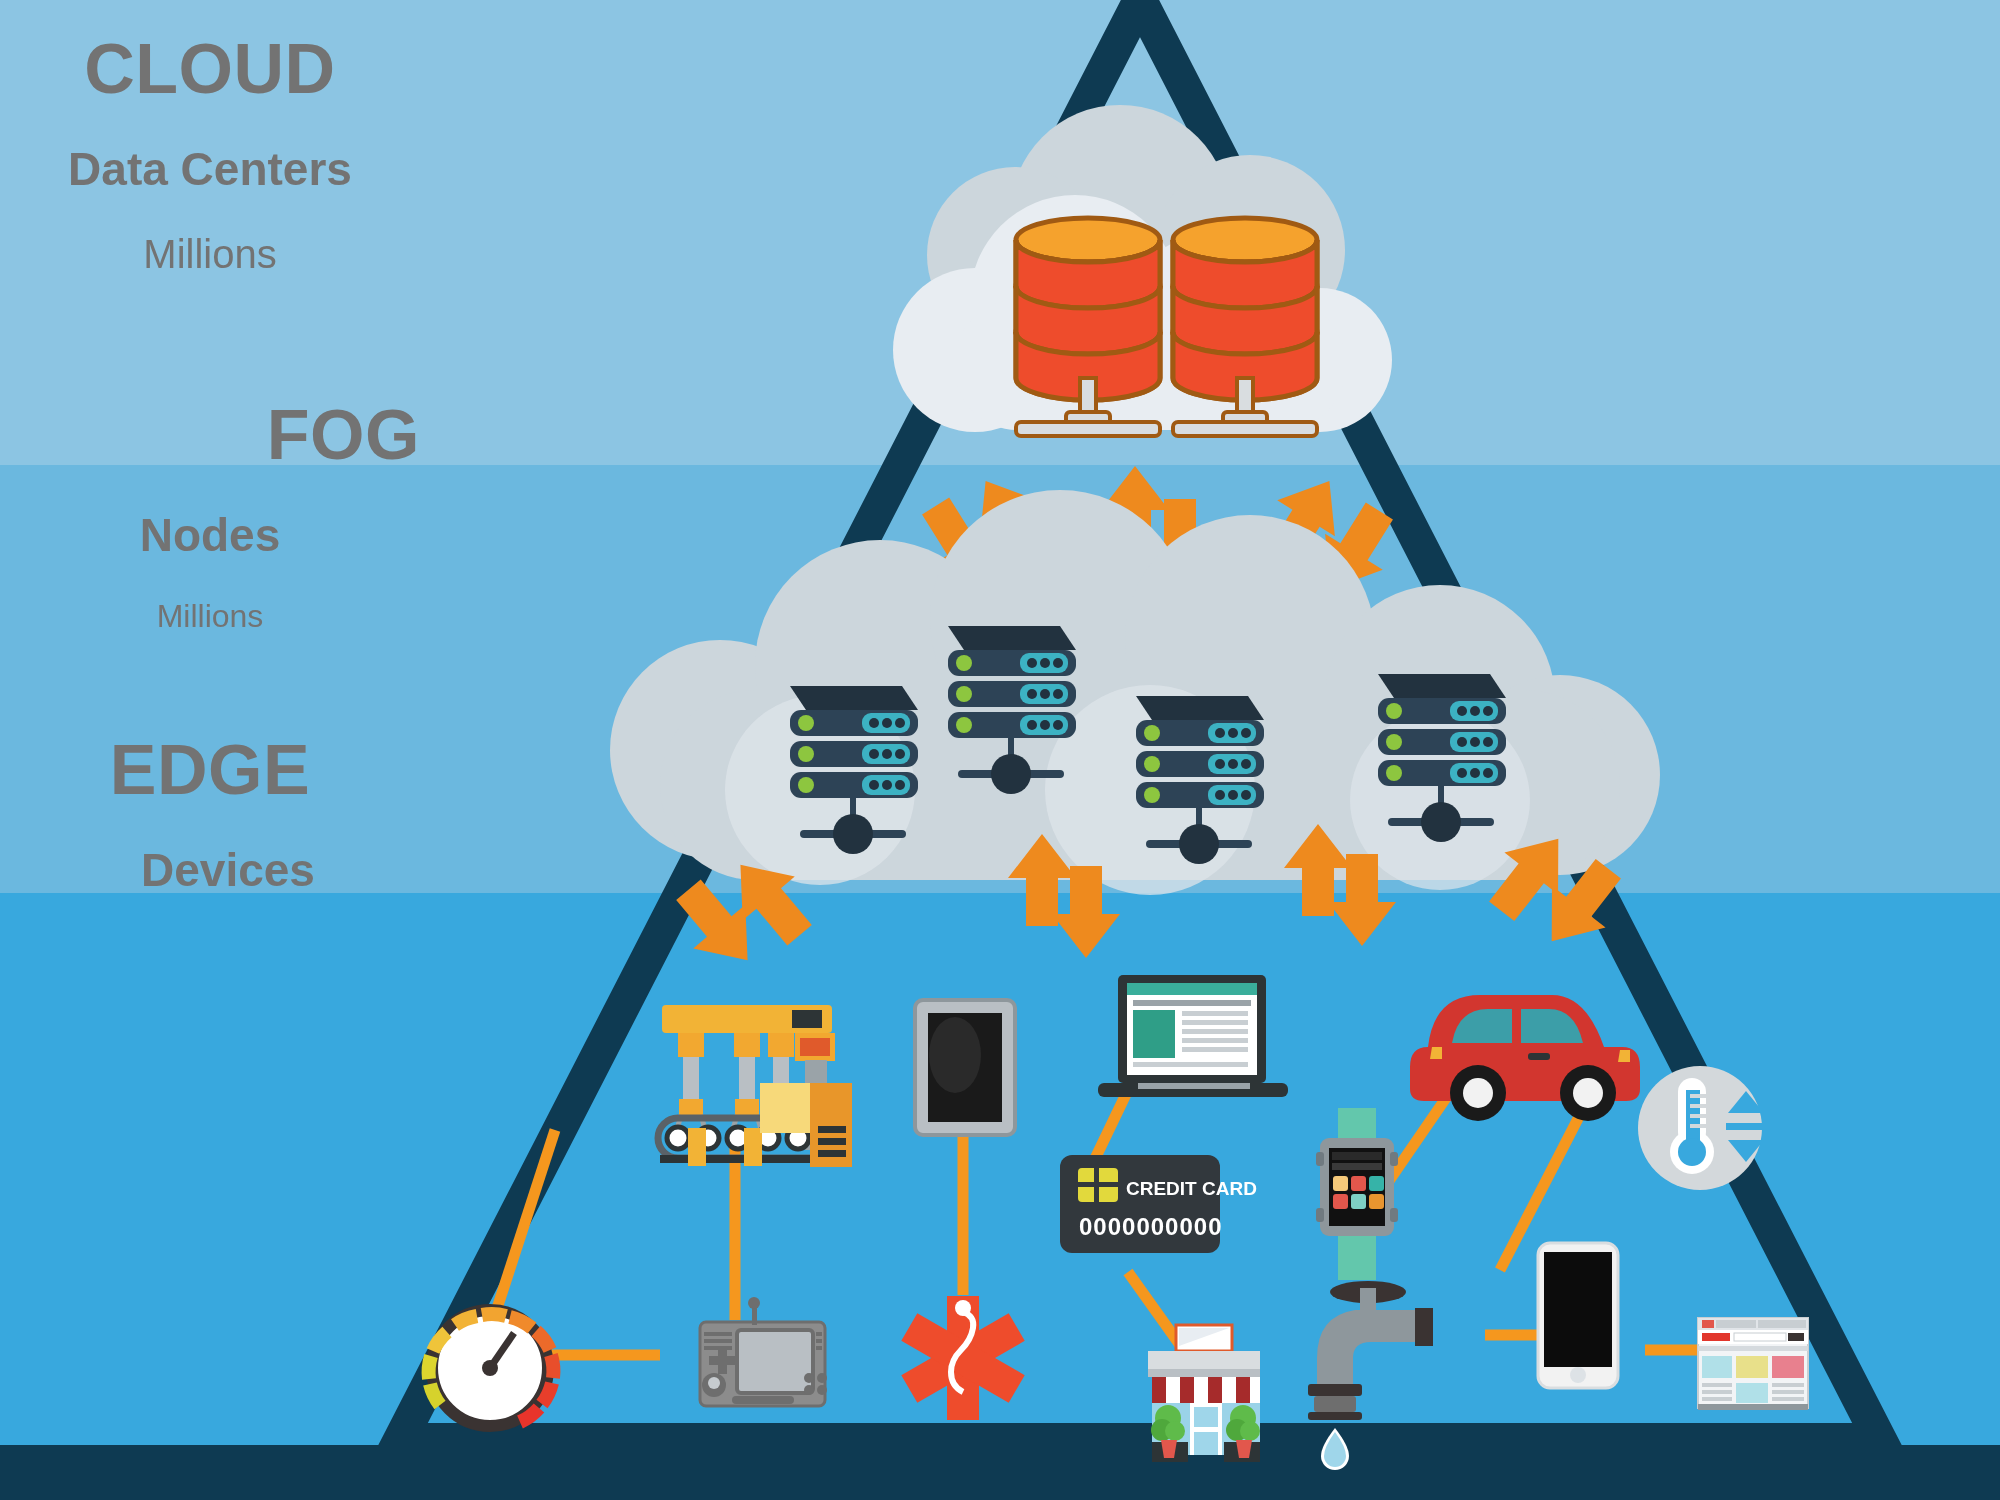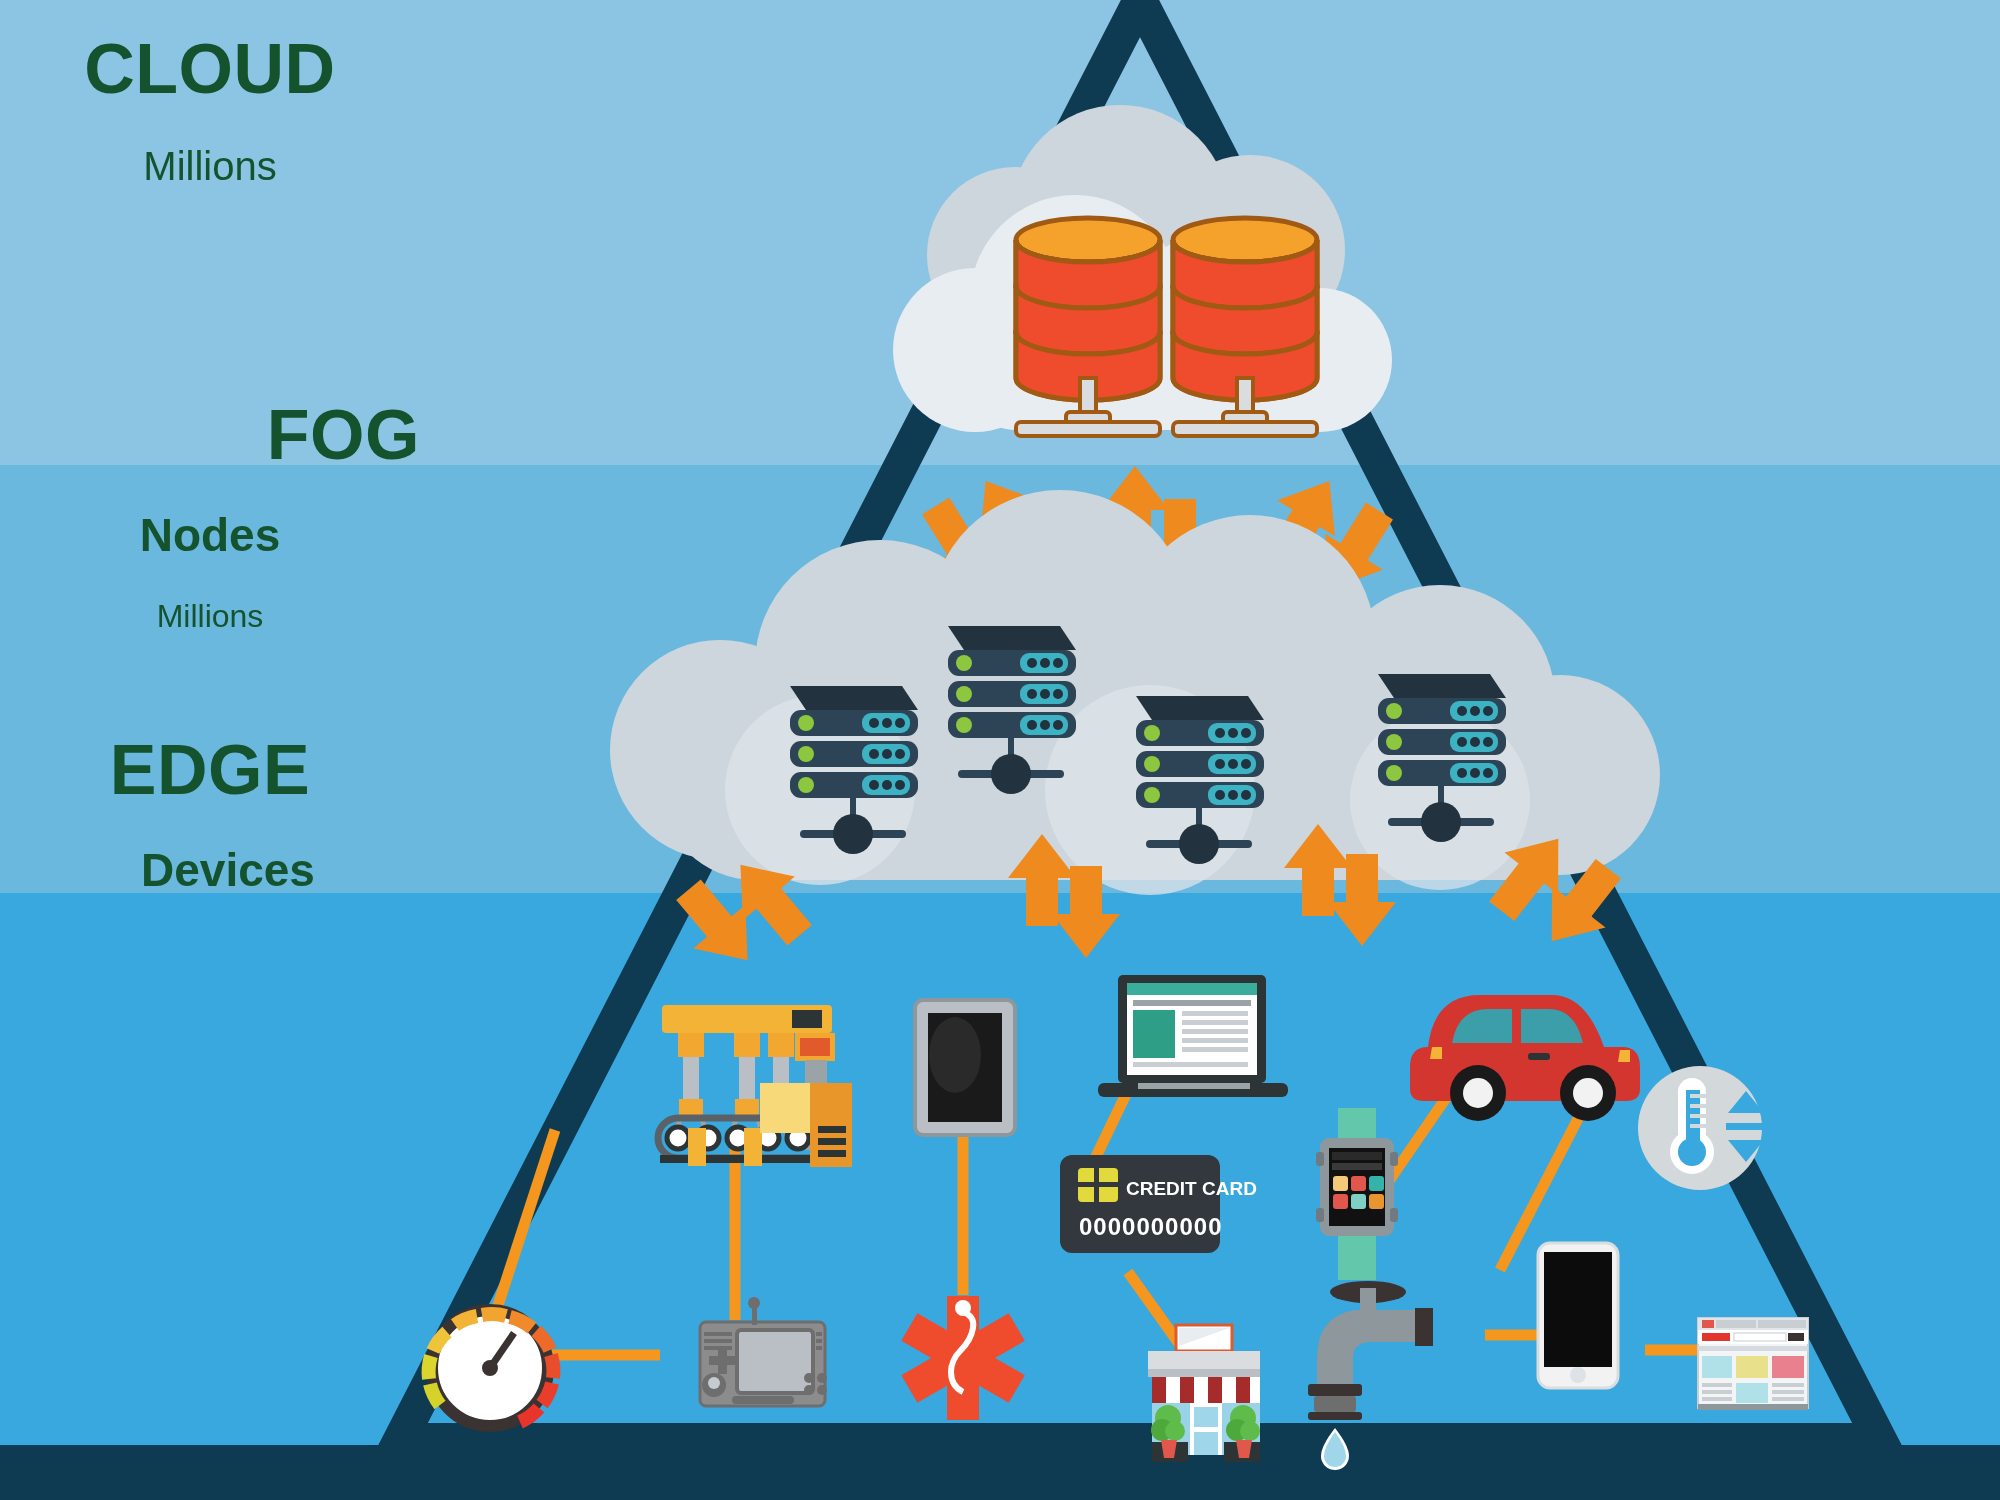--- a/index.html
+++ b/index.html
@@ -22,21 +22,21 @@
   }
   #band-cloud { top: 0;    height: 465px;  background: #8CC5E3; }
   #band-fog   { top: 465px; height: 428px; background: #6BB8DF; }
   #band-edge  { top: 893px; height: 607px; background: #38A8DE; }
 
   .tier-label-group {
     position: absolute;
     left: 0;
     width: 420px;
     text-align: center;
-    color: #14532d;
+    color: #737373;
     user-select: none;
   }
   .tier-title {
     font-weight: bold;
     letter-spacing: 0.5px;
     line-height: 1;
   }
   .tier-sub {
     font-weight: bold;
     line-height: 1;
@@ -72,20 +72,21 @@
 <body>
 
 <div id="stage">
 
   <div class="band" id="band-cloud"></div>
   <div class="band" id="band-fog"></div>
   <div class="band" id="band-edge"></div>
 
   <div class="tier-label-group" id="grp-cloud">
     <div class="tier-title">CLOUD</div>
+    <div class="tier-sub">Data Centers</div>
     <div class="tier-count">Millions</div>
   </div>
 
   <div class="tier-label-group" id="grp-fog">
     <div class="tier-title">FOG</div>
     <div class="tier-sub">Nodes</div>
     <div class="tier-count">Millions</div>
   </div>
 
   <div class="tier-label-group" id="grp-edge">

